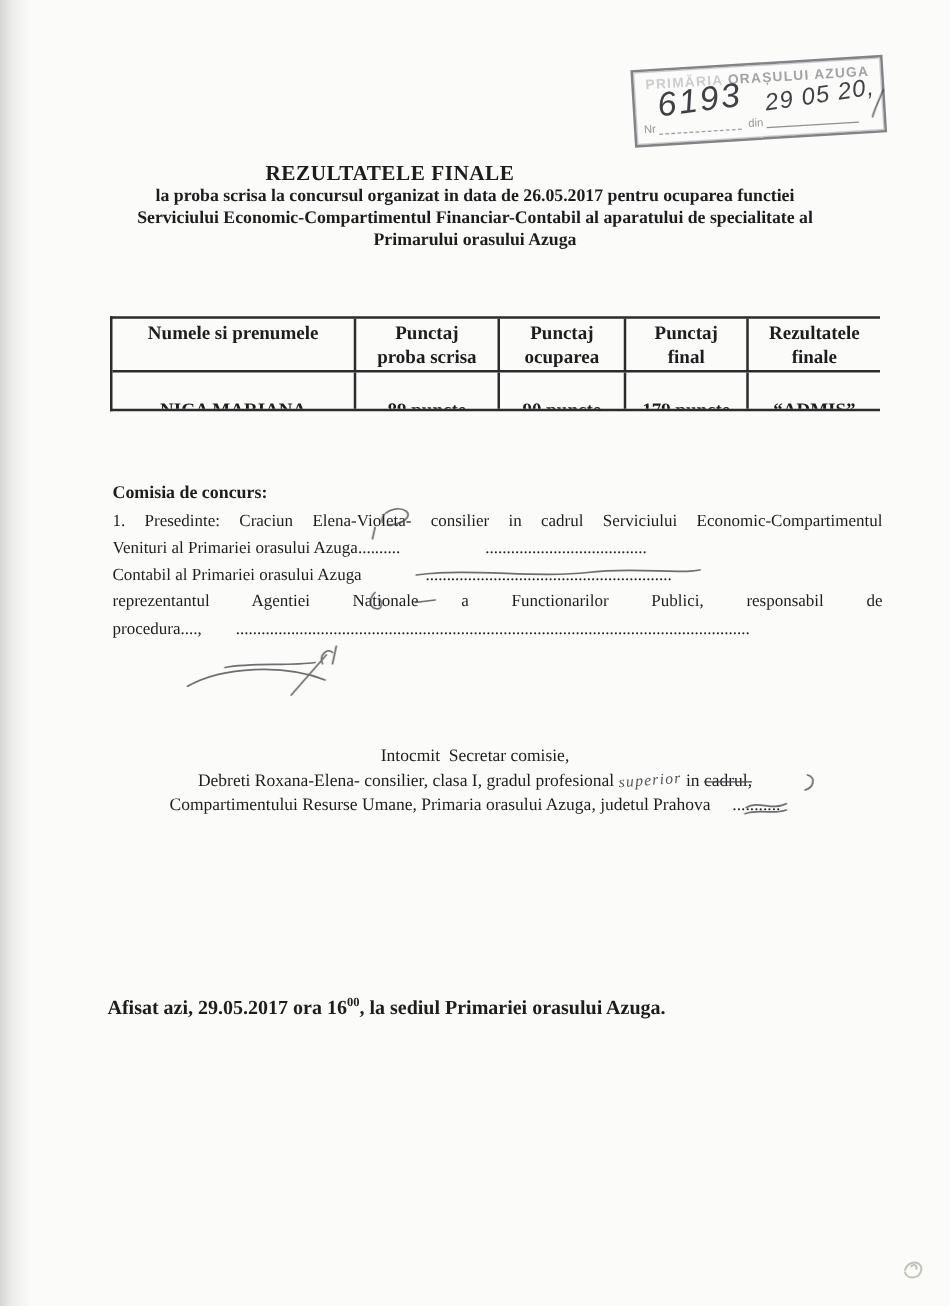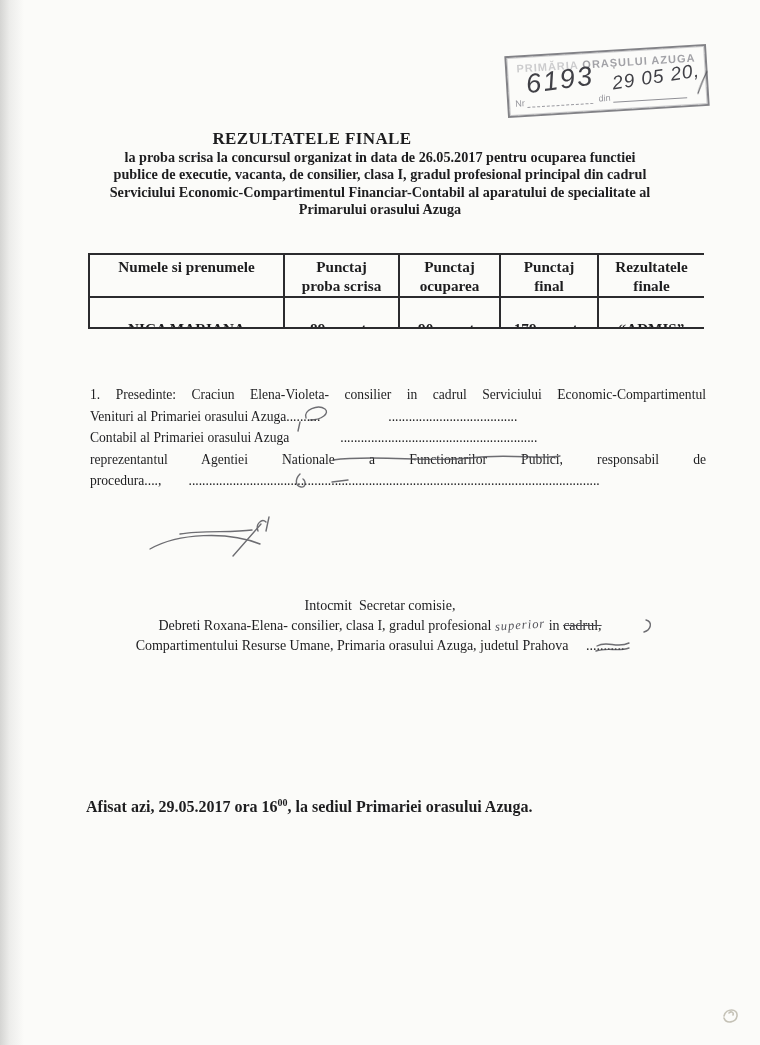--- a/index.html
+++ b/index.html
@@ -86,21 +86,20 @@
       <span class="stamp-label" style="margin-left:6px;">din</span>
       <span class="u-solid"></span>
     </div>
     <div class="abs hw hw-nr">6193</div>
     <div class="abs hw hw-din">29 05 20,</div>
   </div>
 
   <div class="abs title">REZULTATELE FINALE</div>
   <div class="abs subtitle">
     <div>la proba scrisa la concursul organizat in data de 26.05.2017 pentru ocuparea functiei</div>
-    <div>publice de executie, vacanta, de consilier, clasa I, gradul profesional principal din cadrul</div>
     <div>Serviciului Economic-Compartimentul Financiar-Contabil al aparatului de specialitate al</div>
     <div>Primarului orasului Azuga</div>
   </div>
 
   <div class="abs tbl">
     <div class="trow head">
       <div class="tcell c1">
           <div>Numele si prenumele</div>
         </div>
       <div class="tcell c2">
@@ -123,20 +122,21 @@
     <div class="trow data">
       <div class="tcell c1">NICA MARIANA</div>
       <div class="tcell c2">89  puncte</div>
       <div class="tcell c3">90 puncte</div>
       <div class="tcell c4">179 puncte</div>
       <div class="tcell c5">“ADMIS”</div>
     </div>
   </div>
 
   <div class="abs commission">
+    <div class="heading">Comisia de concurs:</div>
     <div class="jline">1. Presedinte: Craciun Elena-Violeta- consilier in cadrul Serviciului Economic-Compartimentul</div>
     <div class="dline">Venituri al Primariei orasului Azuga..........                    ......................................</div>
     <div class="dline">Contabil al Primariei orasului Azuga               ..........................................................</div>
     <div class="jline">reprezentantul Agentiei Nationale a Functionarilor Publici, responsabil de</div>
     <div class="dline">procedura....,        .........................................................................................................................</div>
   </div>
 
   <div class="abs intocmit">
     <div>Intocmit  Secretar comisie,</div>
     <div><span>Debreti Roxana-Elena- consilier, clasa I, gradul profesional </span><span class="hw-word">superior</span><span> in </span><span class="struck">cadrul,</span></div>

